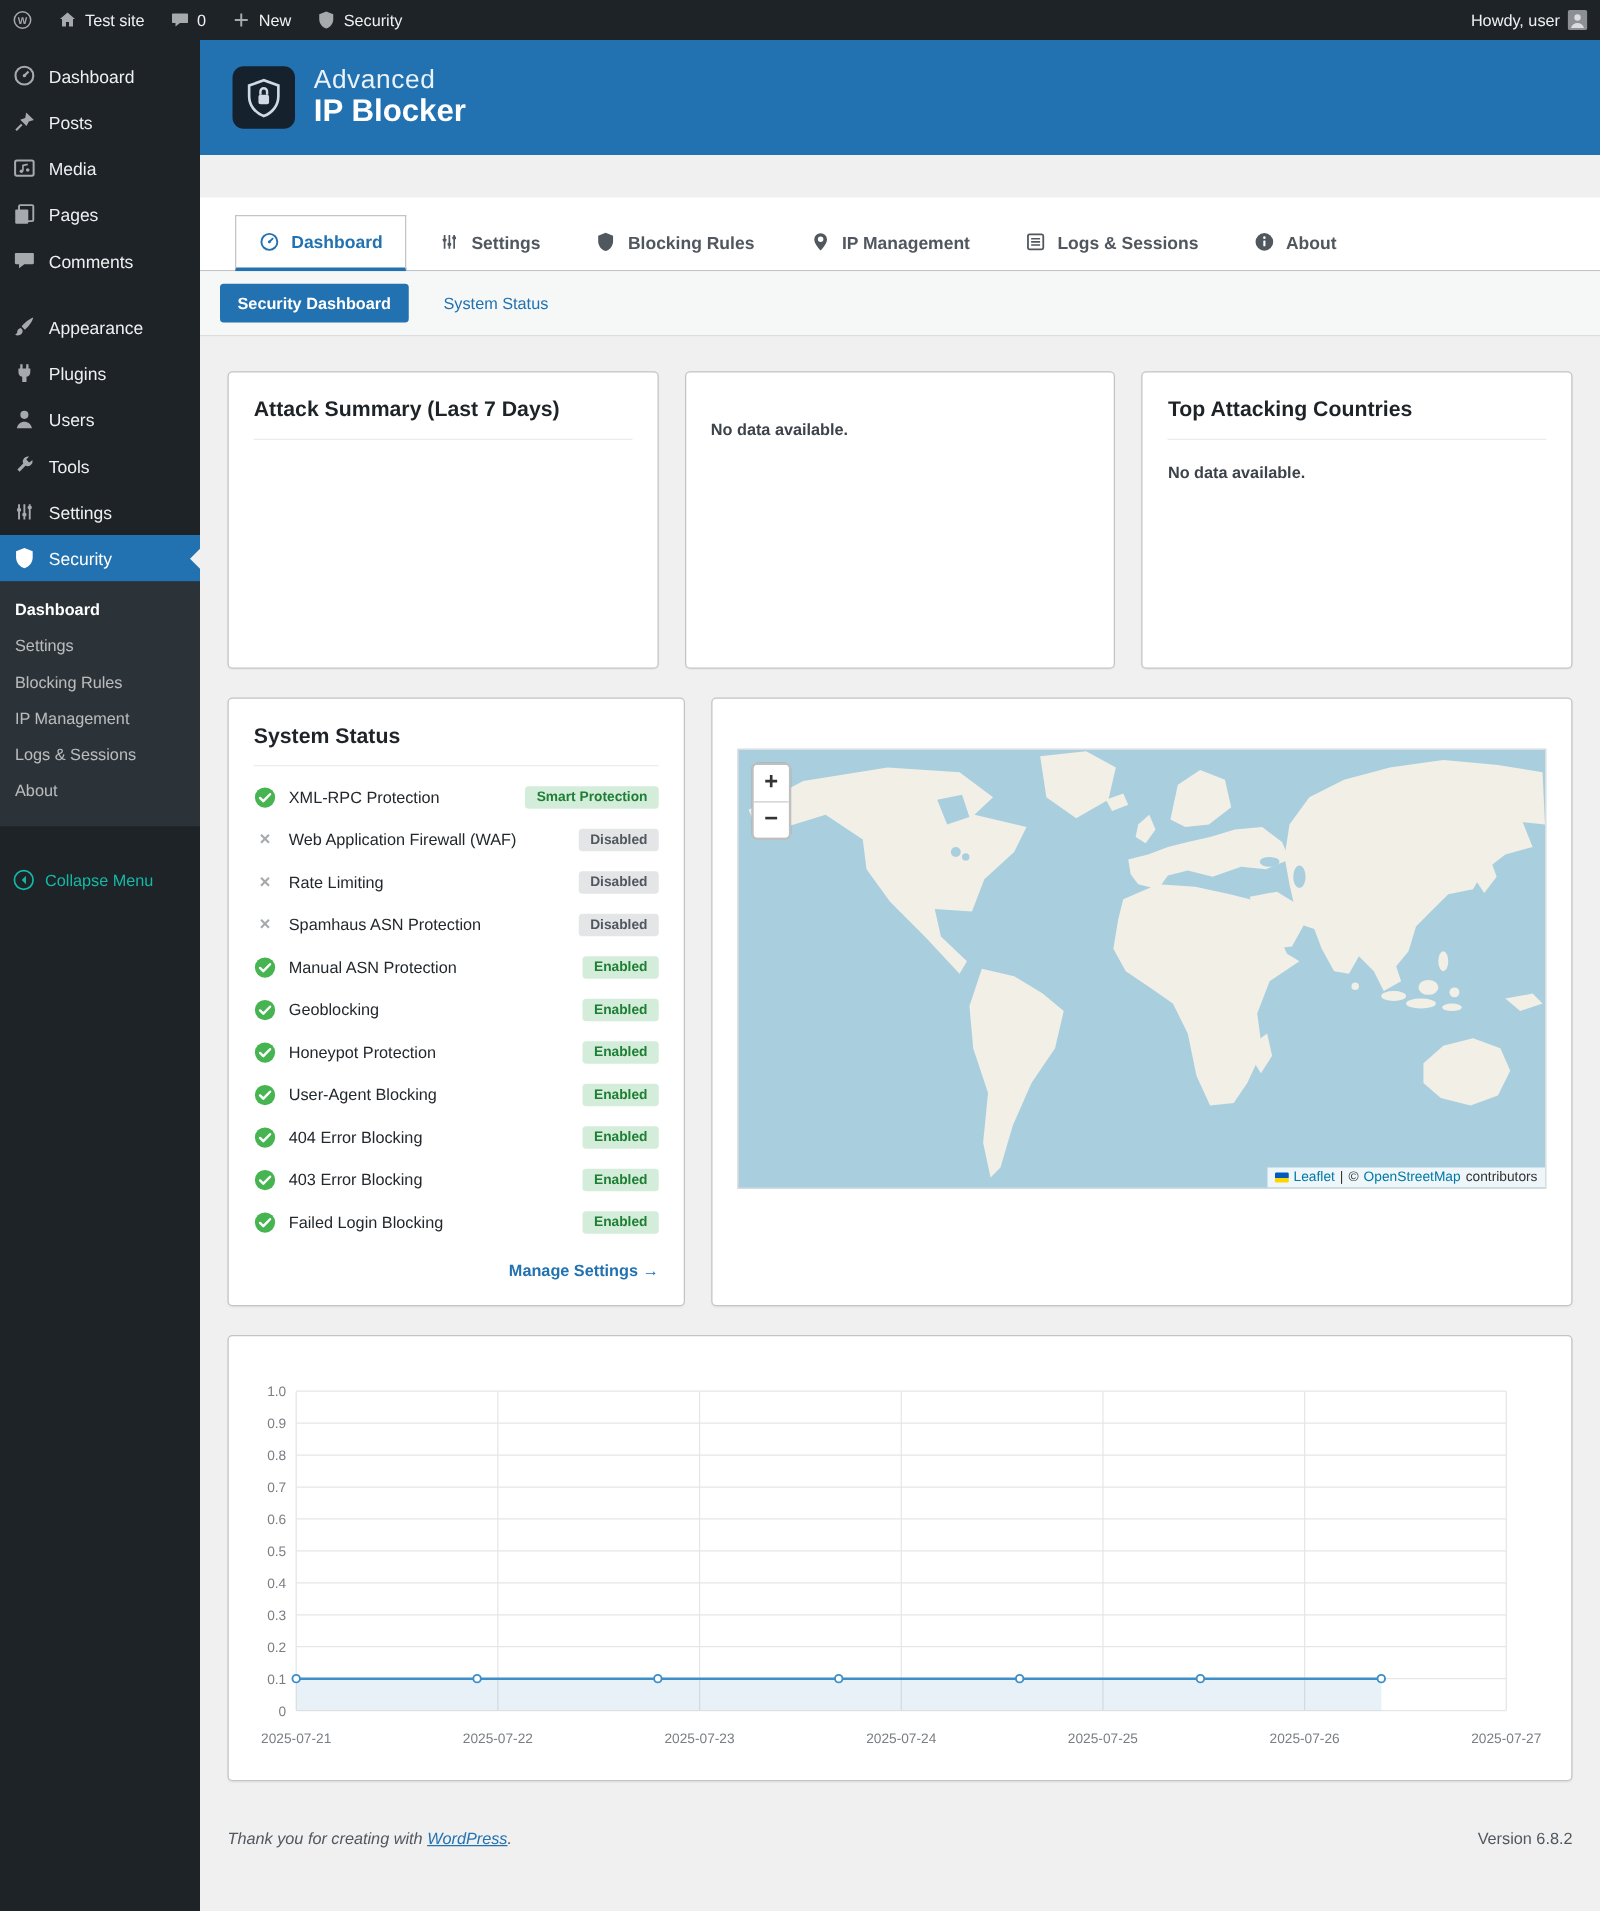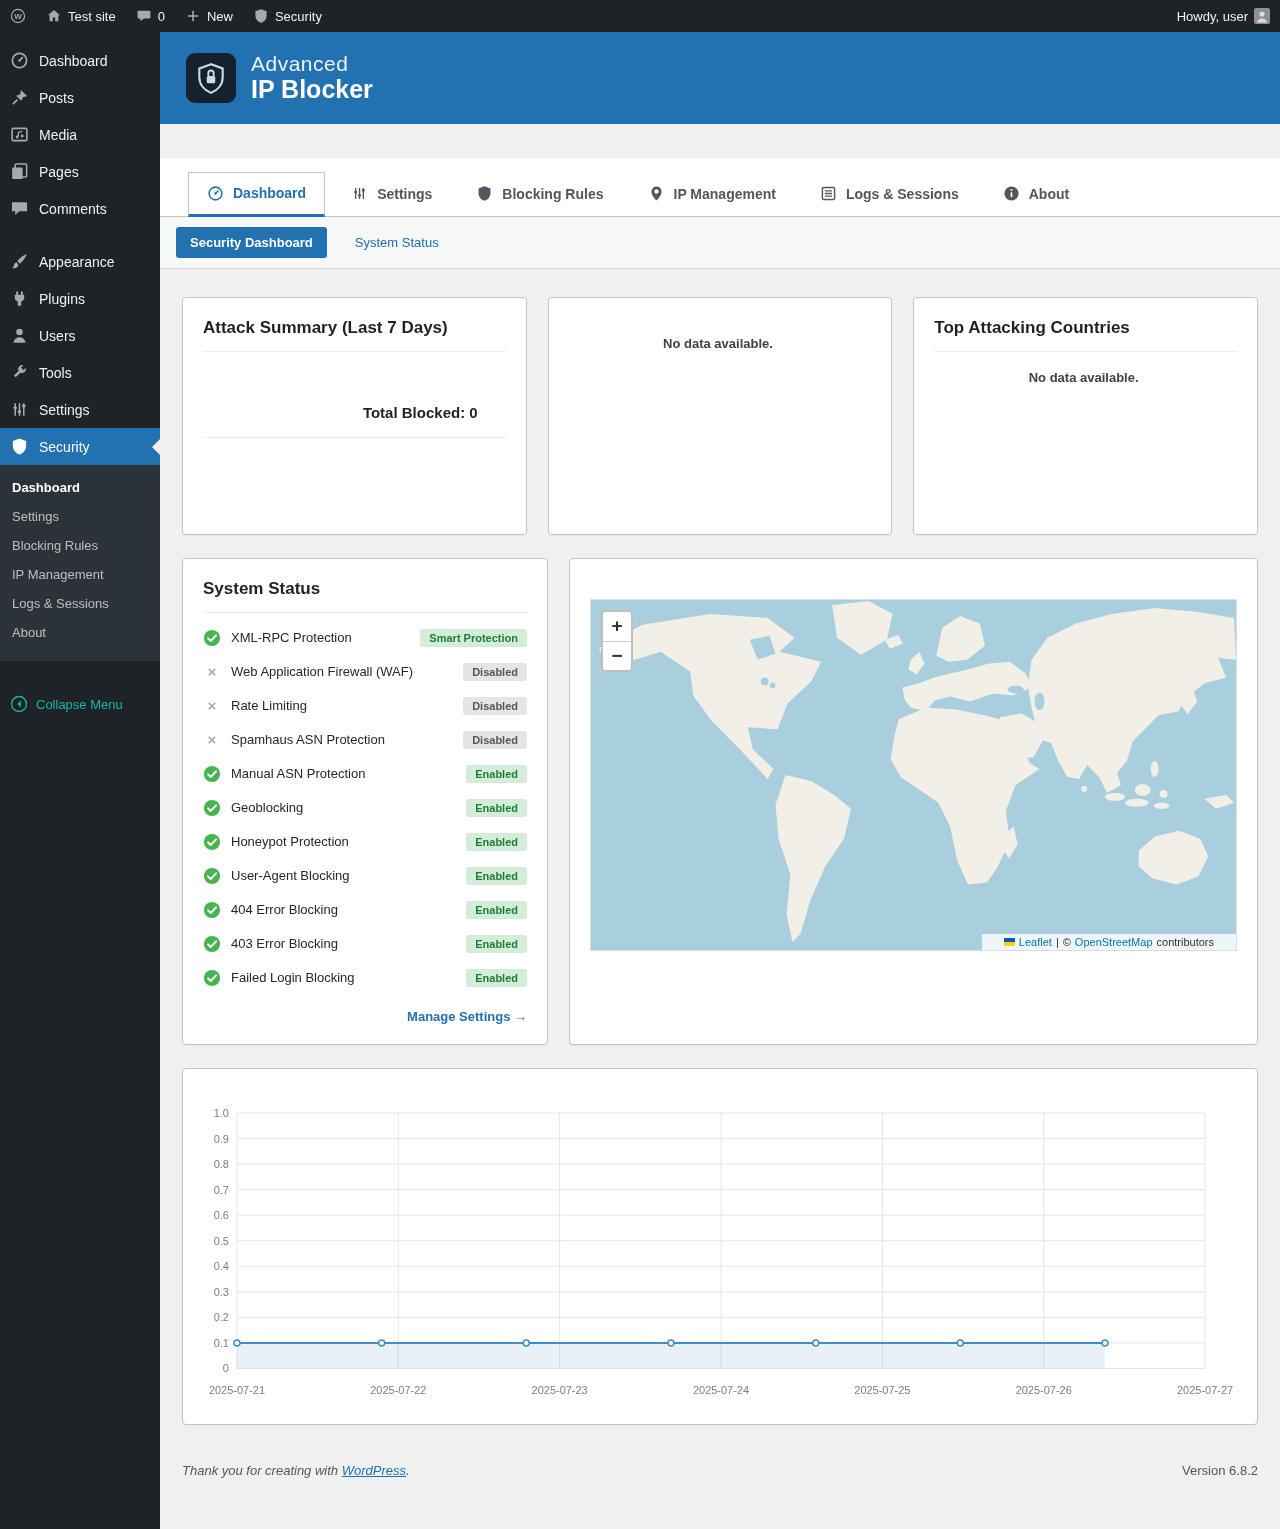--- a/index.html
+++ b/index.html
@@ -52,41 +52,41 @@
   .subnav-link { color:#2271b1; font-size:13px; cursor:pointer; }
 
   
   .content { padding:28px 22px 0; }
   .grid3 { display:grid; grid-template-columns:repeat(3,1fr); gap:21px; }
   .grid3 .card { min-height:238px; }
   .grid2 { display:grid; grid-template-columns:366px 1fr; gap:21px; margin-top:23px; }
   .card { background:#fff; border:1px solid #c3c4c7; border-radius:4px; padding:20px; box-shadow:0 1px 1px rgba(0,0,0,.04); }
   .card h2 { font-size:17px; font-weight:bold; color:#1d2327; padding-bottom:13px; border-bottom:1px solid #ececec; }
   .total-row { margin-top:52px; padding:0 28px 16px 0; text-align:right; font-weight:bold; font-size:15px; color:#1d2327; border-bottom:1px solid #ececec; }
-  .empty-msg { margin-top:18px; text-align:center; font-weight:bold; font-size:13px; color:#3c434a; padding-right:4px; }
+  .empty-msg { margin-top:18px; text-align:left; font-weight:bold; font-size:13px; color:#3c434a; padding-right:4px; }
 
   
   .status-list { margin-top:8px; }
   .status-row { display:flex; align-items:center; gap:10px; padding:8px 0; }
   .st-ic { width:18px; height:18px; flex-shrink:0; display:flex; align-items:center; justify-content:center; }
   .st-ic svg { width:100%; height:100%; }
   .st-x { color:#a7aaad; font-size:15px; font-weight:bold; }
   .st-label { flex:1; font-size:13px; color:#23282d; }
   .badge { font-size:11px; font-weight:bold; padding:3px 9px; border-radius:3px; white-space:nowrap; }
   .b-green { background:#d4edda; color:#1e7e34; }
   .b-gray { background:#e4e5e7; color:#50575e; }
   .manage-link { display:block; text-align:right; margin-top:14px; font-weight:bold; font-size:13px; color:#2271b1; text-decoration:none; cursor:pointer; }
 
   
   .map-box { margin-top:20px; height:352px; position:relative; border:1px solid #ddd; overflow:hidden; background:#a9cfdf; }
   .map-box > svg.world { width:100%; height:100%; }
   .leaflet-zoom { position:absolute; top:10px; left:10px; border:2px solid rgba(0,0,0,.25); border-radius:5px; overflow:hidden; background:#fff; }
   .zbtn { width:28px; height:29px; display:flex; align-items:center; justify-content:center; font-size:19px; font-weight:bold; color:#333; cursor:pointer; background:#fff; }
   .zbtn + .zbtn { border-top:1px solid #ccc; }
-  .map-attr { position:absolute; right:0; bottom:0; background:rgba(255,255,255,.8); font-size:11px; color:#333; padding:2px 22px; display:flex; align-items:center; gap:4px; }
+  .map-attr { position:absolute; right:0; bottom:0; background:rgba(255,255,255,.8); font-size:11px; color:#333; padding:2px 6px; display:flex; align-items:center; gap:4px; }
   .map-attr a { color:#0078A8; text-decoration:none; }
   .flag { width:11px; height:8px; display:inline-block; background:linear-gradient(#005BBB 50%, #FFD500 50%); border-radius:1px; }
 
   
   .timeline-card { margin-top:23px; }
   .chart-wrap { margin-top:14px; }
   .chart-wrap svg { width:100%; height:auto; }
   .tick { font-size:11px; fill:#7a7e83; }
 
   
@@ -355,24 +355,20 @@
     <div class="subnav" id="subnav">
         <div class="subnav-pill">Security Dashboard</div>
         <div class="subnav-link">System Status</div>
       </div>
 
     <div class="content">
 
       <div class="grid3">
         <div class="card">
           <h2>Attack Summary (Last 7 Days)</h2>
-          <div class="total-row">
-            <span>Total Blocked:</span>
-            <span>0</span>
-          </div>
         </div>
         <div class="card">
           <div class="empty-msg">No data available.</div>
         </div>
         <div class="card">
           <h2>Top Attacking Countries</h2>
           <div class="empty-msg">No data available.</div>
         </div>
       </div>
 

